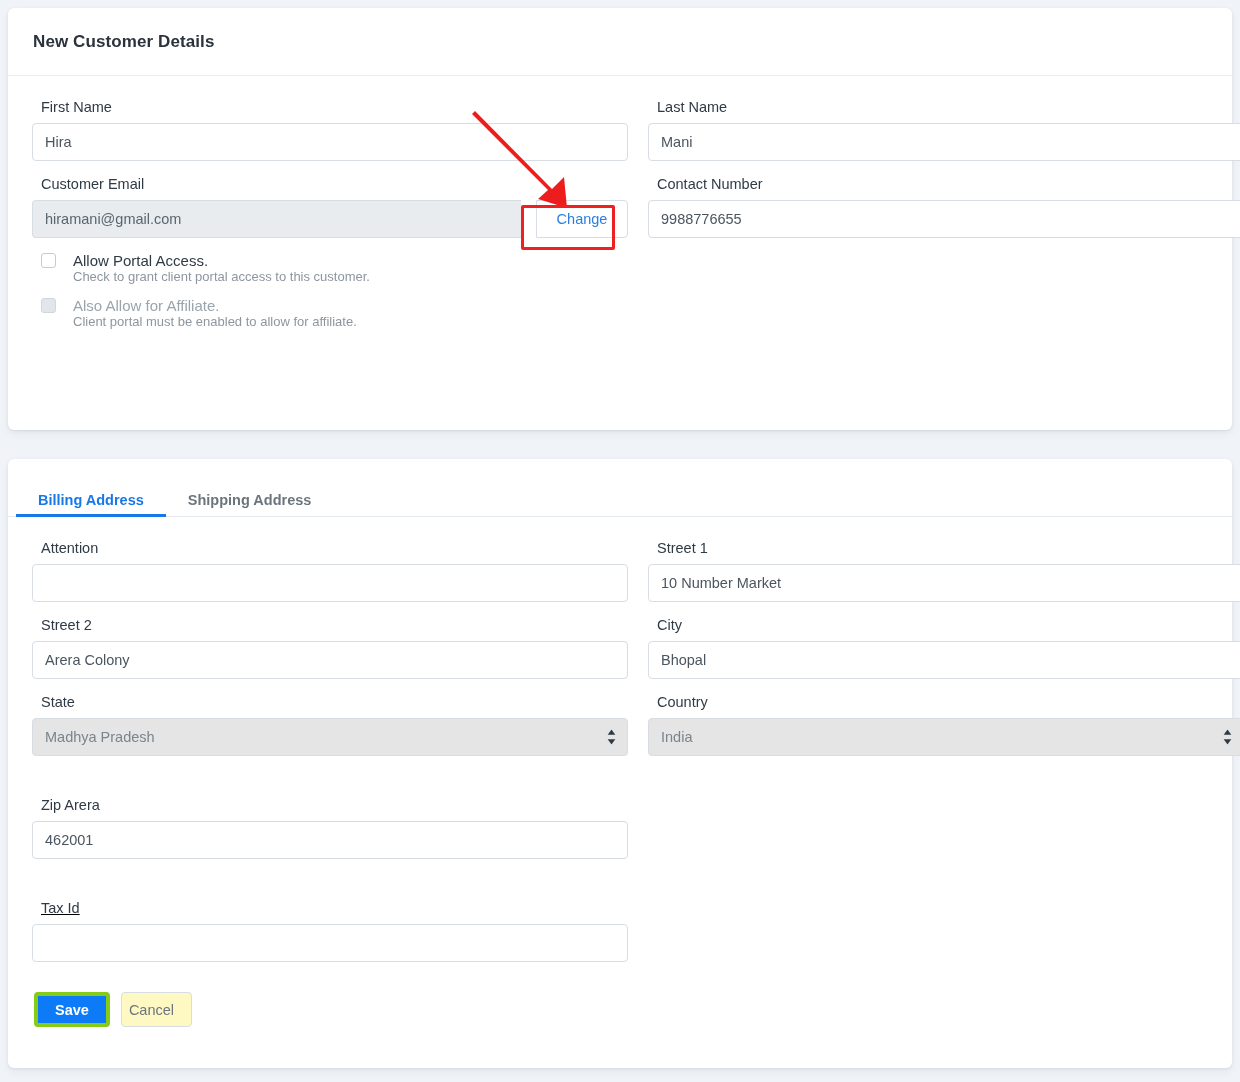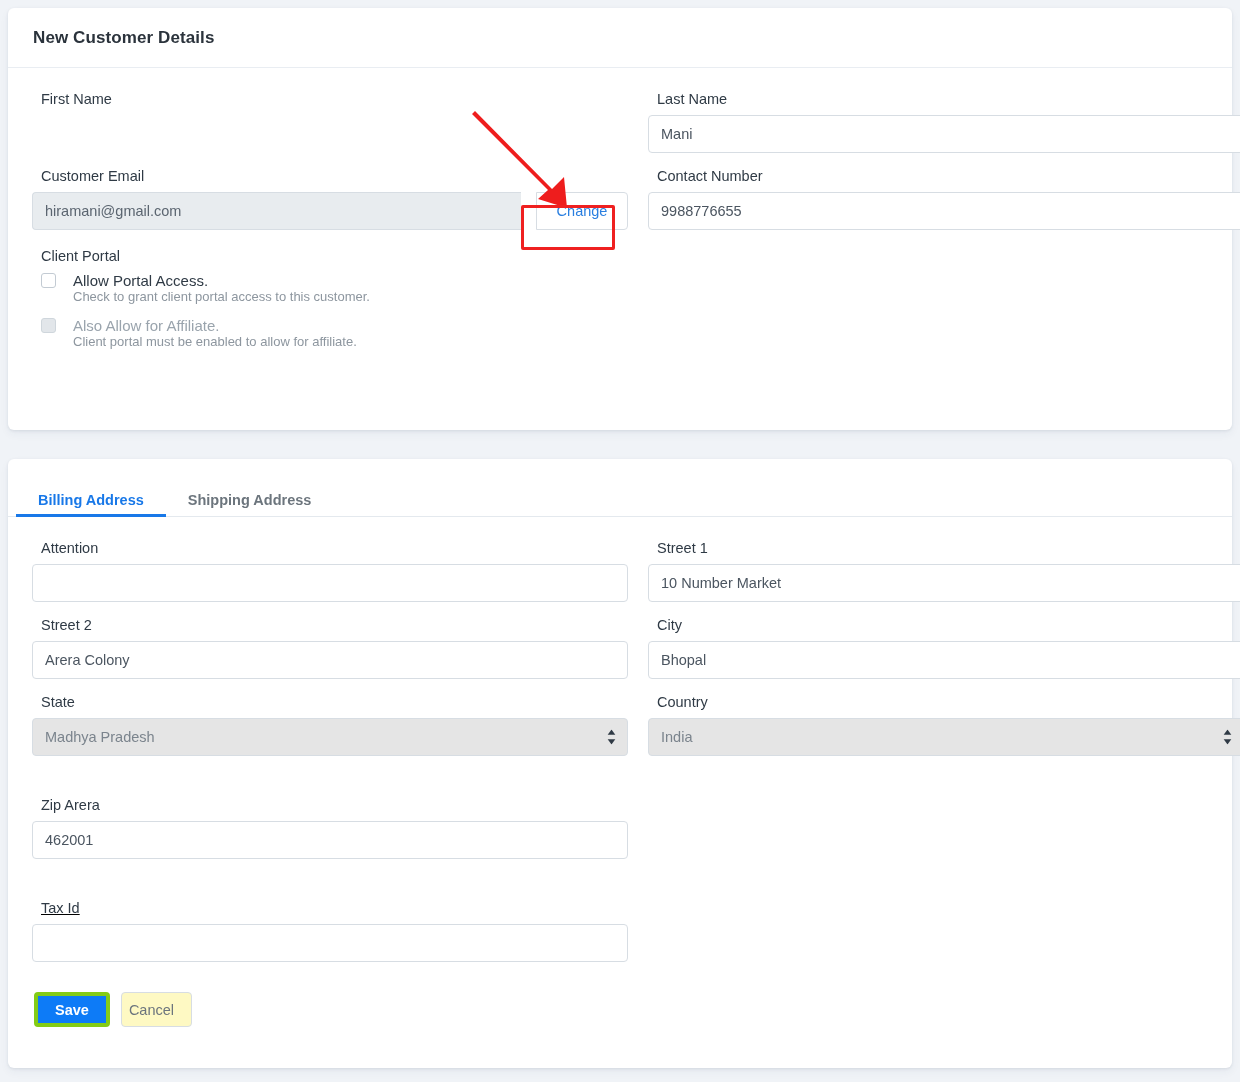--- a/index.html
+++ b/index.html
@@ -21,21 +21,21 @@
   .card {
     position: absolute;
     background: #ffffff;
     border-radius: 6px;
     box-shadow: 0 1px 3px rgba(40,60,90,0.10), 0 4px 10px rgba(40,60,90,0.05);
   }
   #card-customer { left: 8px; top: 8px; width: 1224px; height: 422px; }
   #card-address  { left: 8px; top: 459px; width: 1224px; height: 609px; }
 
   .card-header {
-    height: 60px;
+    height: 68px;
     border-bottom: 1px solid #e9edf2;
     display: flex;
     align-items: center;
     padding-left: 25px;
   }
   .card-title {
     font-size: 17px;
     font-weight: bold;
     color: #2b333c;
     letter-spacing: 0.1px;
@@ -228,20 +228,21 @@
     <div class="card-header">
       <span class="card-title">New Customer Details</span>
     </div>
 
     <div class="card-body">
 
       <div class="row2">
         <div class="col">
           <div class="field">
             <span class="field-label">First Name</span>
+            <div class="input">Hira</div>
           </div>
         </div>
         <div class="col">
           <div class="field">
             <span class="field-label">Last Name</span>
             <div class="input">Mani</div>
           </div>
         </div>
       </div>
 
@@ -257,21 +258,20 @@
         </div>
         <div class="col">
           <div class="field">
             <span class="field-label">Contact Number</span>
             <div class="input">9988776655</div>
           </div>
         </div>
       </div>
 
       <div>
-        <div class="portal-title">Client Portal</div>
 
         <div class="check-row">
           <span class="checkbox"></span>
           <span class="check-label">Allow Portal Access.</span>
         </div>
         <div class="check-help">Check to grant client portal access to this customer.</div>
 
         <div class="check-row">
           <span class="checkbox disabled"></span>
           <span class="check-label muted">Also Allow for Affiliate.</span>

